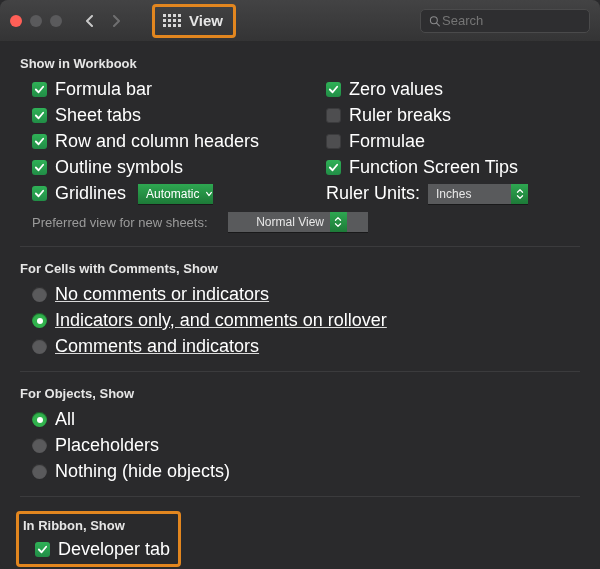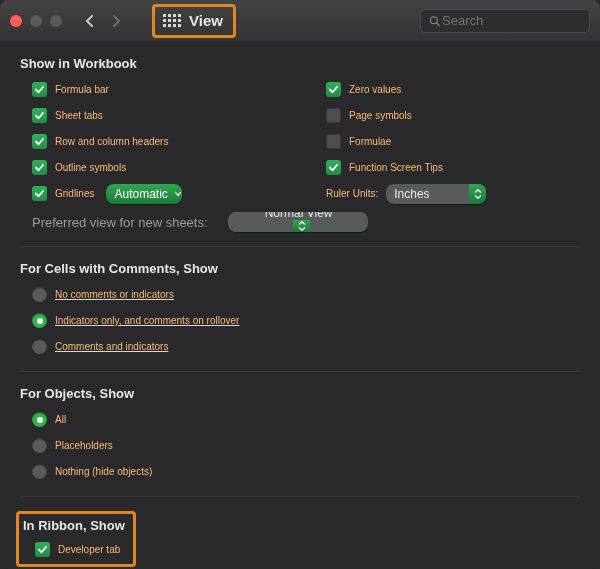--- a/index.html
+++ b/index.html
@@ -104,26 +104,26 @@
   .row { display: flex; align-items: center; gap: 8px; min-height: 21px; }
   
   .cb {
     width: 15px; height: 15px; border-radius: 3px;
     display: inline-flex; align-items: center; justify-content: center;
     flex-shrink: 0;
   }
   .cb.checked { background: linear-gradient(var(--green-check-bg-light), var(--green-check-bg)); }
   .cb.unchecked { background: #4e4e50; border: 1px solid #3b3b3d; }
   .cb svg { width: 11px; height: 11px; }
-  .lbl { color: #fdba74; font-size: 10px; }
+  .lbl { color: #ffffff; font-size: 18px; }
   
   .select {
     display: inline-flex; align-items: center;
     background: var(--select-bg);
-    border-radius: 8px;
+    border-radius: 0;
     height: 20px;
     font-size: 12px;
     color: #e8e8e8;
     padding-left: 8px;
     overflow: hidden;
     box-shadow: 0 1px 0 rgba(0,0,0,.4);
   }
   .select .val { padding-right: 6px; }
   .select .arrows-green, .select .arrows-blue {
     width: 17px; height: 20px;
@@ -268,21 +268,21 @@
       <div class="row">
         <span class="cb checked">
             <svg viewBox="0 0 12 12">
               <path d="M2 6 L5 9 L10 3" stroke="#fff" stroke-width="2" fill="none" stroke-linecap="round" stroke-linejoin="round"></path>
             </svg>
           </span>
         <span class="lbl">Zero values</span>
       </div>
       <div class="row">
         <span class="cb unchecked"></span>
-        <span class="lbl">Page symbols</span>
+        <span class="lbl">Ruler breaks</span>
       </div>
       <div class="row">
         <span class="cb unchecked"></span>
         <span class="lbl">Formulae</span>
       </div>
       <div class="row">
         <span class="cb checked">
             <svg viewBox="0 0 12 12">
               <path d="M2 6 L5 9 L10 3" stroke="#fff" stroke-width="2" fill="none" stroke-linecap="round" stroke-linejoin="round"></path>
             </svg>
@@ -297,21 +297,21 @@
             <svg viewBox="0 0 10 14">
                 <path d="M2 5 L5 2 L8 5 M2 9 L5 12 L8 9" stroke="#fff" stroke-width="1.4" fill="none" stroke-linecap="round" stroke-linejoin="round"></path>
               </svg>
           </span>
         </span>
       </div>
     </div>
   </div>
   <div class="pref-row" style="margin-left:12px;">
     <span class="pref-label">Preferred view for new sheets:</span>
-    <span class="select" style="width:140px; justify-content:flex-end;flex-direction:column;">
+    <span class="select" style="width:140px; justify-content:center;">
       <span class="val">Normal View</span>
       <span class="arrows-green">
         <svg viewBox="0 0 10 14">
             <path d="M2 5 L5 2 L8 5 M2 9 L5 12 L8 9" stroke="#fff" stroke-width="1.4" fill="none" stroke-linecap="round" stroke-linejoin="round"></path>
           </svg>
       </span>
     </span>
   </div>
 
   <hr class="div">

